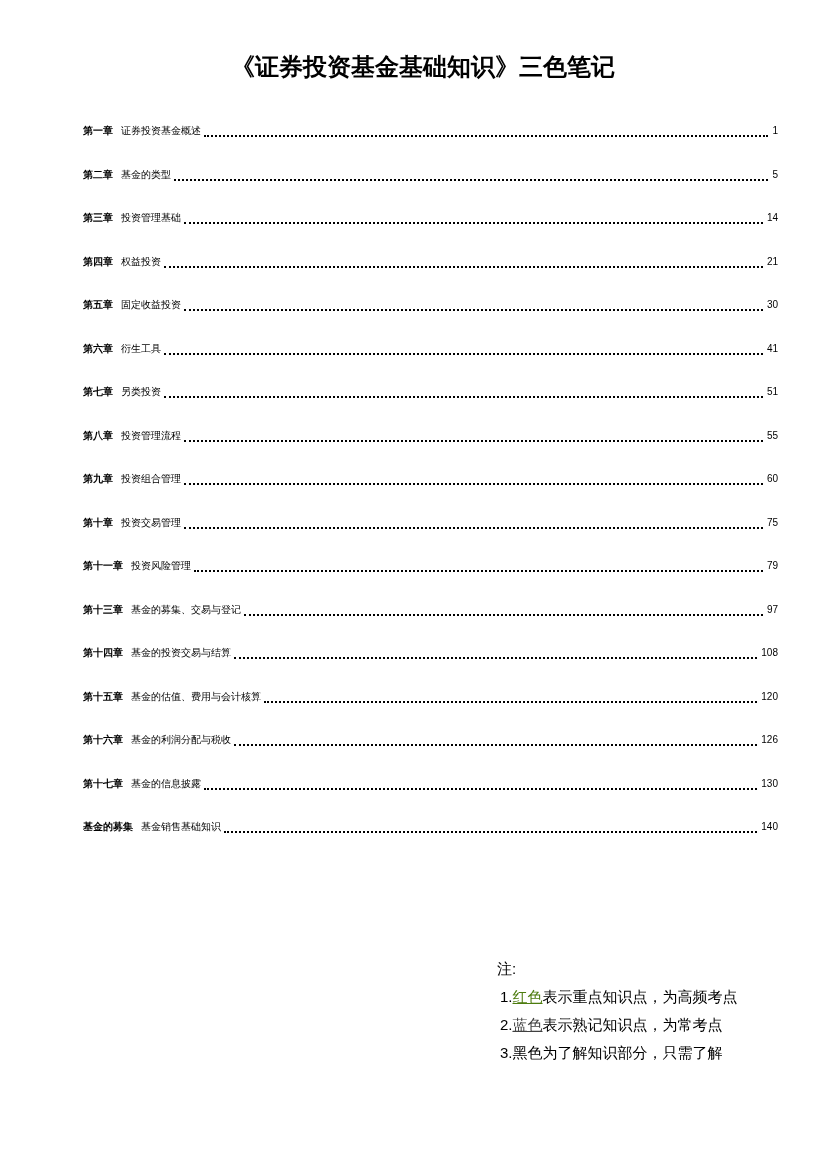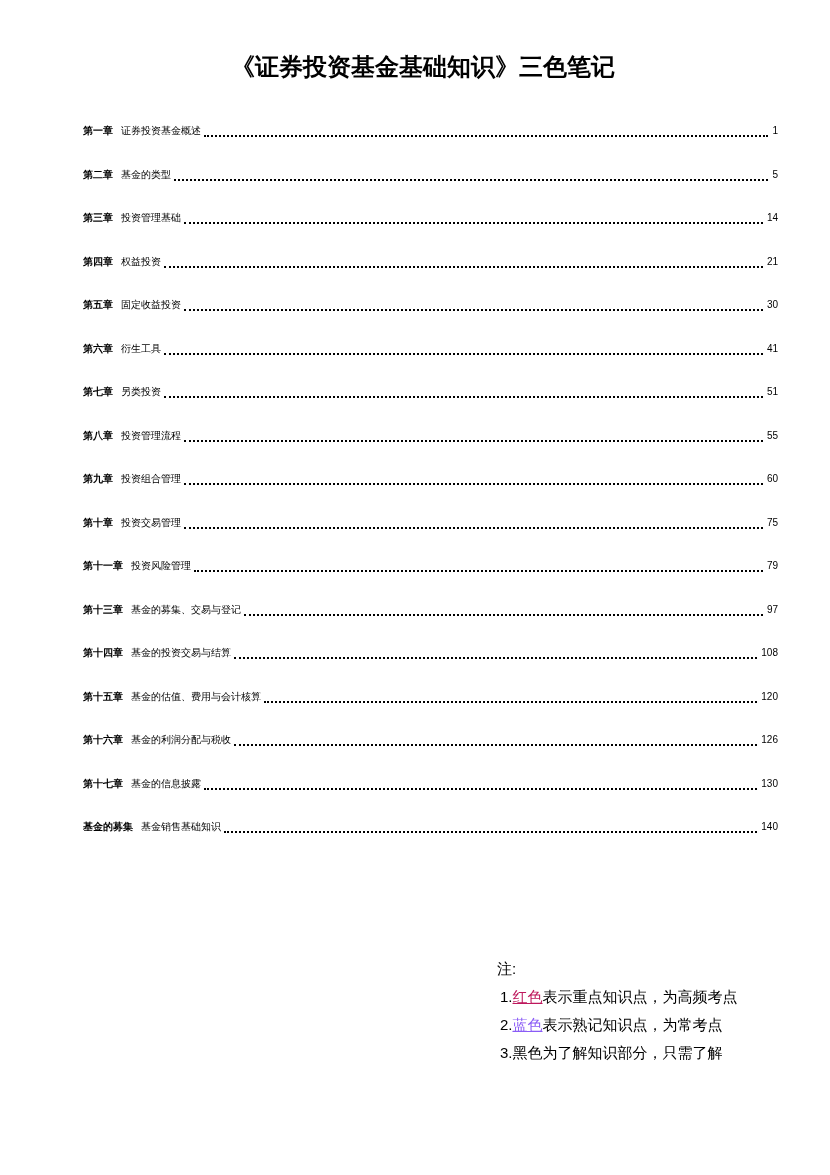--- a/index.html
+++ b/index.html
@@ -64,25 +64,25 @@
     line-height: 28px;
     color: #000000;
   }
   .note-line {
     white-space: nowrap;
   }
   .note-item {
     padding-left: 3px;
   }
   .hl-red {
-    color: #be185d;
+    color: #4d7c0f;
     text-decoration: underline;
   }
   .hl-blue {
-    color: #8b5cf6;
+    color: #404040;
     text-decoration: underline;
   }
 </style>
 </head>
 <body>
 
 <h1 class="doc-title">《证券投资基金基础知识》三色笔记</h1>
 
 <div class="toc" id="toc">
   <div class="toc-row">

